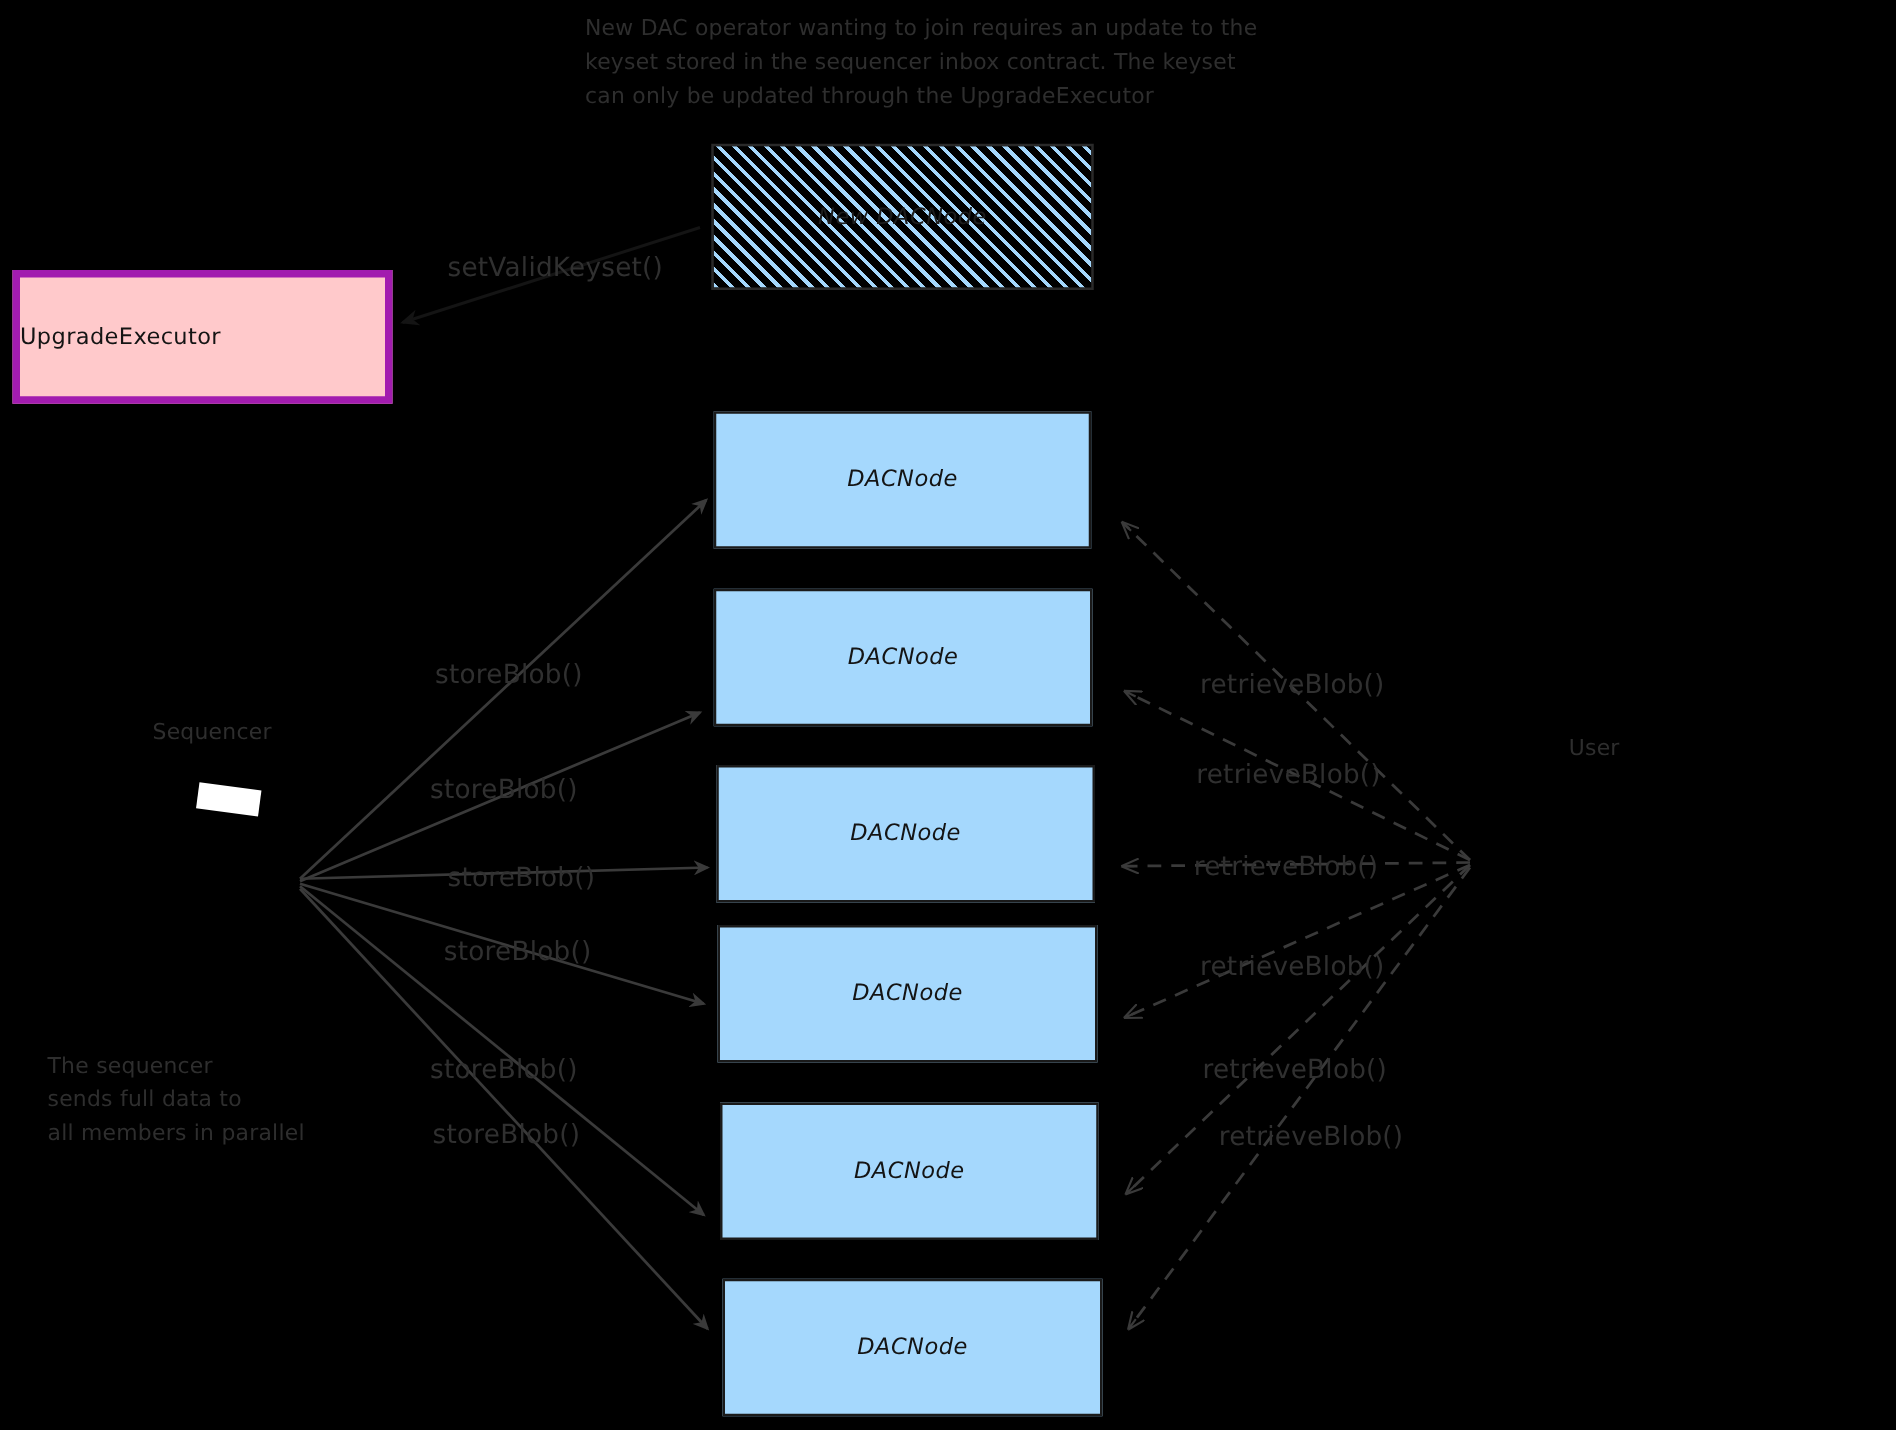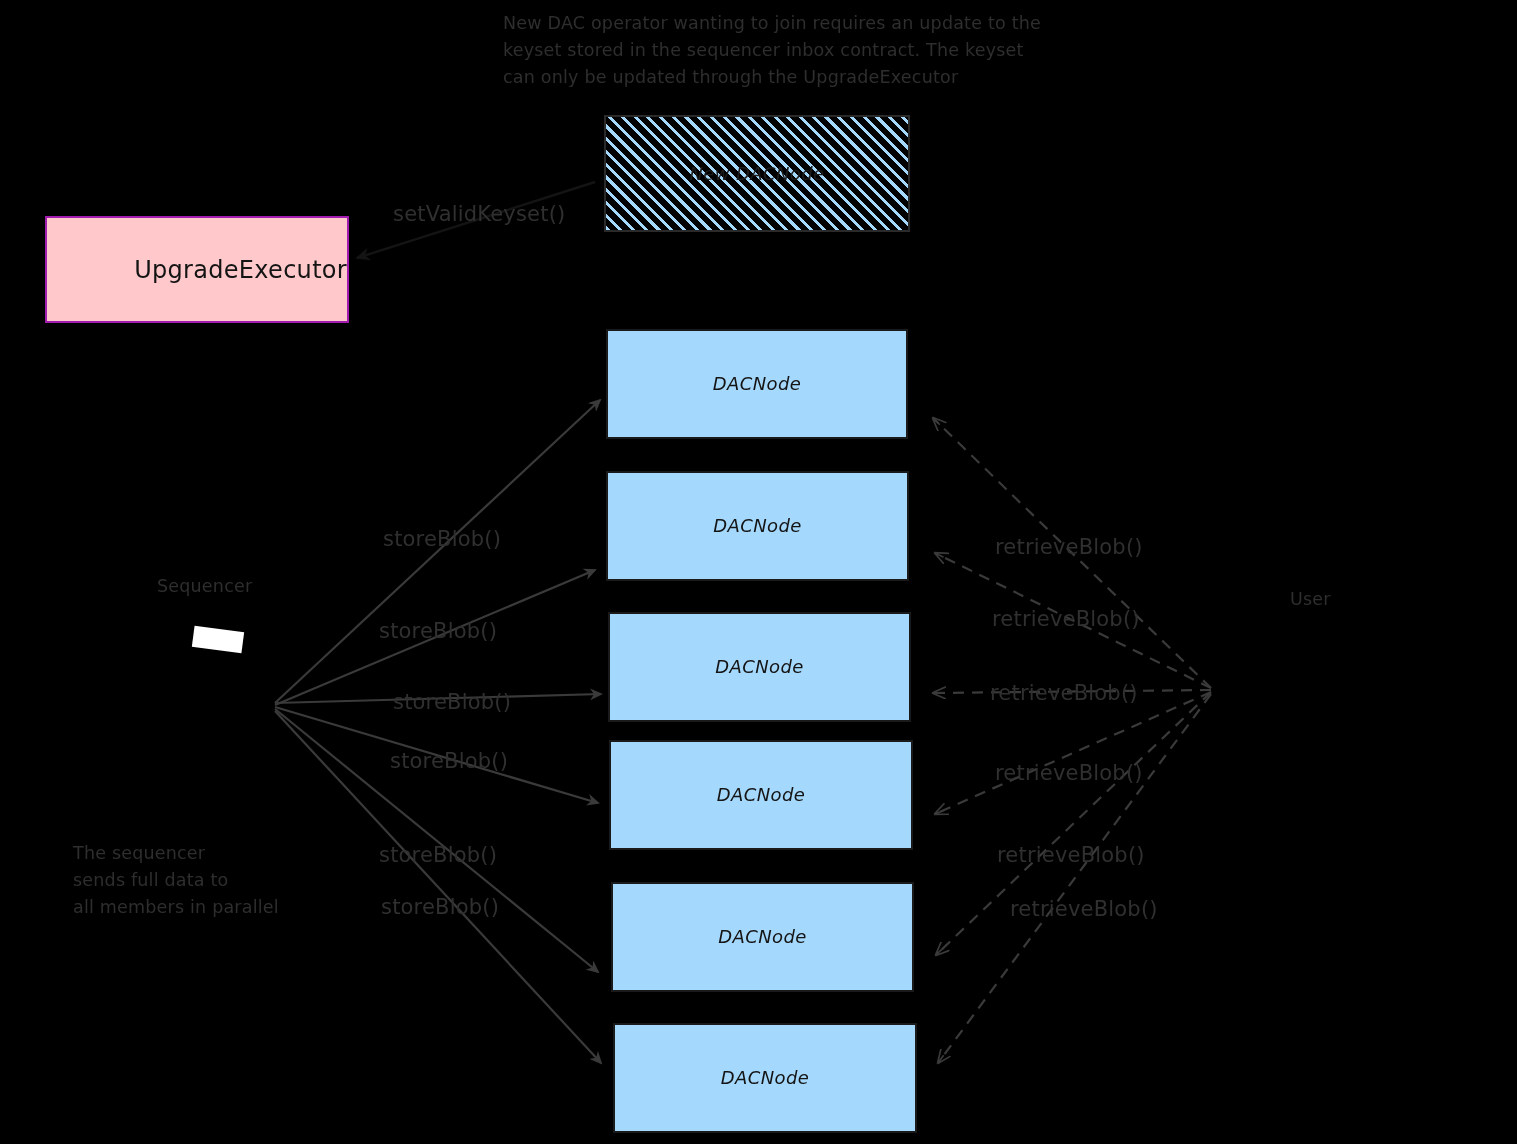--- a/index.html
+++ b/index.html
@@ -9,21 +9,20 @@
   }
   body {
     font-family: "DejaVu Sans", sans-serif;
   }
   #canvas {
     position: relative;
     width: 1444px;
     height: 1144px;
     background: #000000;
     overflow: hidden;
-    margin-left: 35px;
   }
   svg.layer {
     position: absolute;
     left: 0;
     top: 0;
     width: 1517px;
     height: 1144px;
     pointer-events: none;
   }
   .node-box {
@@ -39,28 +38,28 @@
     font-family: "DejaVu Sans", sans-serif;
     font-style: italic;
     font-size: 18px;
     line-height: 1.42;
     letter-spacing: 0.4px;
   }
   .node-box span { display: block; }
   .exec-box {
     position: absolute;
     background: #ffc9cb;
-    border: 2px solid #a21caf;
+    border: 6px solid #a21caf;
     box-sizing: border-box;
     display: flex;
     align-items: center;
-    justify-content: flex-end;
+    justify-content: flex-start;
     color: #141414;
     font-family: "DejaVu Sans", sans-serif;
-    font-size: 24px;
+    font-size: 18px;
     letter-spacing: 0.3px;
   }
   .hatch-box {
     position: absolute;
     box-sizing: border-box;
     border: 2px solid #2a2a2a;
     background-color: #000000;
     background-image: repeating-linear-gradient(
         45deg,
         #a5d8fd 0px,

